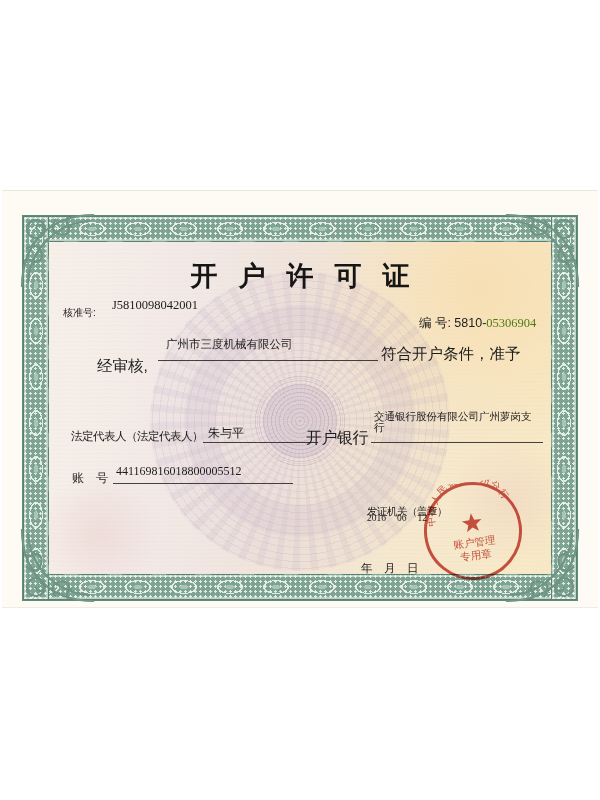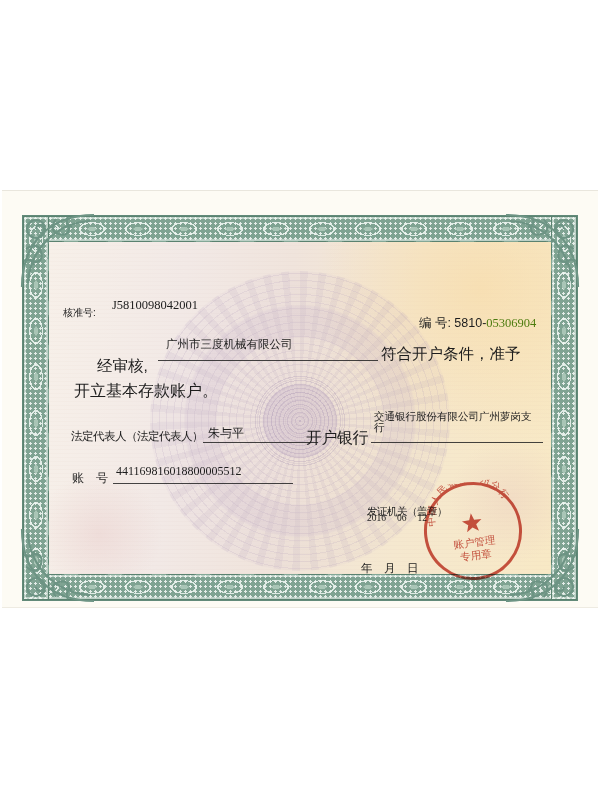--- a/index.html
+++ b/index.html
@@ -153,34 +153,34 @@
           <path d="M8 52 q8 -4 10 4"></path>
       </g>
     </svg>
 
     <div class="field">
       <div class="rosette"></div>
       <div class="rosette-core"></div>
     </div>
   </div>
 
+  <div class="txt title">开户许可证</div>
 
   <div class="txt" style="left:63px; top:306px; font-size:10px;">核准号:</div>
   <div class="txt serif" style="left:112px; top:298px; font-size:12.5px;">J5810098042001</div>
 
   <div class="txt" style="left:405px; top:301px; font-size:12.5px;">
     <span>编 号: 5810-</span><span class="red serif">05306904</span>
   </div>
 
   <div class="txt" style="left:97px; top:344px; font-size:15.5px;margin-top:12px;">经审核,</div>
   <div class="txt serif" style="left:166px; top:337px; font-size:11.5px;">广州市三度机械有限公司</div>
   <div class="uline" style="left:158px; top:360px; width:220px;"></div>
   <div class="txt" style="left:381px; top:344px; font-size:15.5px;">符合开户条件，准予</div>
 
-  <div class="txt" style="left:74px; top:381px; font-size:16px;">开立基本存款账户。</div>
 
   <div class="txt" style="left:71px; top:429px; font-size:11.5px; letter-spacing:-0.5px;">法定代表人（法定代表人）</div>
   <div class="txt serif" style="left:208px; top:425px; font-size:12px;">朱与平</div>
   <div class="uline" style="left:203px; top:442px; width:115px;"></div>
 
   <div class="txt" style="left:306px; top:428px; font-size:16px; letter-spacing:-0.5px;">开户银行</div>
   <div class="txt serif" style="left:374px; top:410px; font-size:10.5px;">交通银行股份有限公司广州萝岗支</div>
   <div class="txt serif" style="left:374px; top:421px; font-size:10.5px;">行</div>
   <div class="uline" style="left:371px; top:442px; width:172px;"></div>
 

